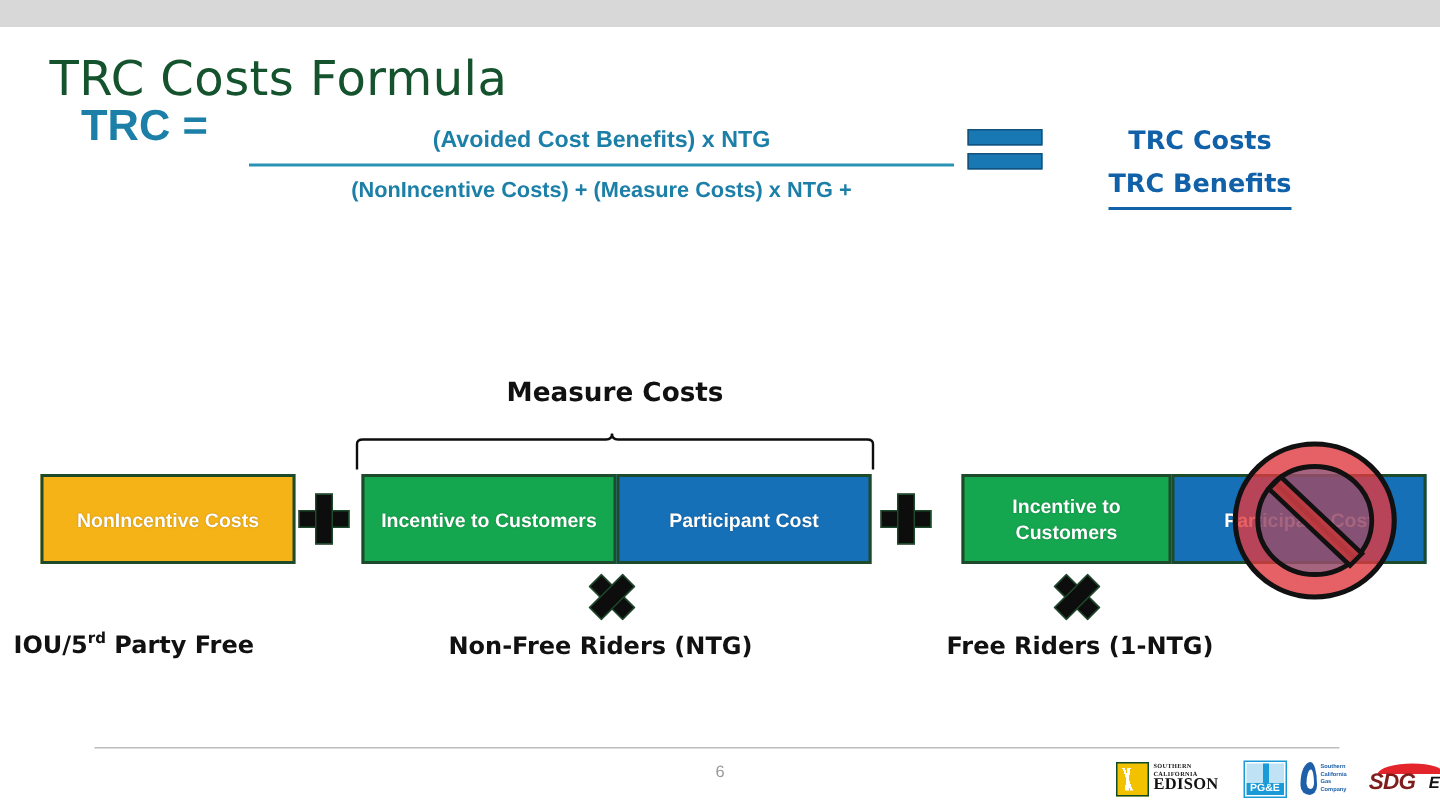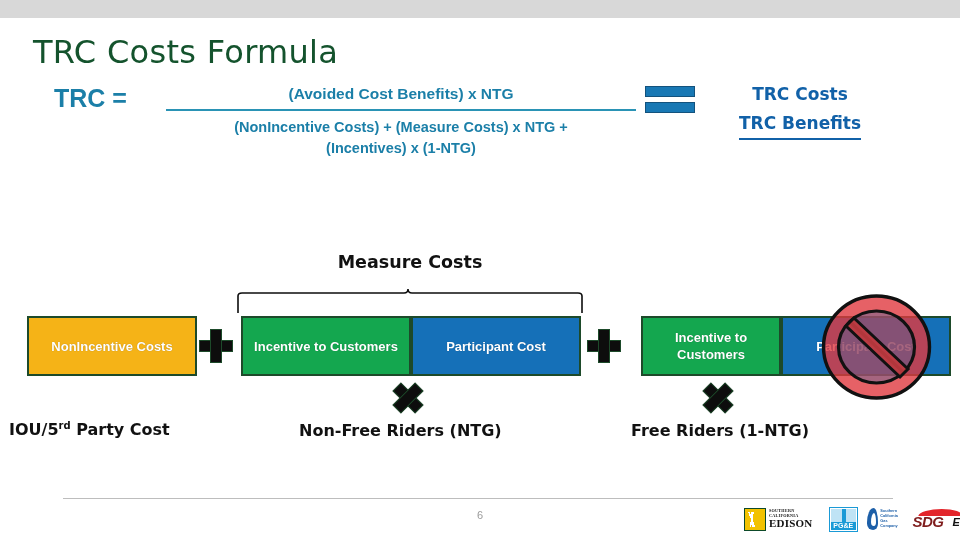--- a/index.html
+++ b/index.html
@@ -12,23 +12,23 @@
   
   .title{
     position:absolute;left:33px;top:33px;
     font-family:"DejaVu Sans", sans-serif;
     font-size:32px;font-weight:400;color:#14532d;letter-spacing:0.3px;
     white-space:nowrap;
   }
 
   
   .trc-eq{
-    position:absolute;left:54px;top:84px;
+    position:absolute;left:54px;top:68px;
     font-family:"Liberation Sans", sans-serif;
-    font-size:25px;font-weight:bold;color:#1b7fa8;white-space:nowrap;
+    font-size:29px;font-weight:bold;color:#1b7fa8;white-space:nowrap;
   }
   .fraction{position:absolute;left:166px;top:84px;width:470px;text-align:center;}
   .frac-num{
     font-size:15.5px;font-weight:bold;color:#1b7fa8;line-height:20px;white-space:nowrap;
   }
   .frac-bar{height:2px;background:#2a93b5;margin:5px 0 6px 0;width:100%;}
   .frac-den{
     font-size:14.5px;font-weight:bold;color:#1b7fa8;line-height:21px;
   }
 
@@ -144,21 +144,20 @@
 
 <div class="title">TRC Costs Formula</div>
 
 <div class="trc-eq">TRC =</div>
 
 <div class="fraction">
   <div class="frac-num">(Avoided Cost Benefits) x NTG</div>
   <div class="frac-bar"></div>
   <div class="frac-den">
     <div>(NonIncentive Costs)  +  (Measure Costs) x NTG  +</div>
-    <div>(Incentives) x (1-NTG)</div>
   </div>
 </div>
 
 <div class="eq-sign">
   <div class="eq-bar"></div>
   <div class="eq-bar"></div>
 </div>
 
 <div class="ratio">
   <div>TRC Costs</div>
@@ -199,21 +198,21 @@
 <div class="noentry">
   <svg viewBox="0 0 113 108" width="113" height="108">
     <ellipse cx="56.5" cy="54" rx="53" ry="51" fill="#e03a40" fill-opacity="0.80" stroke="#111" stroke-width="3.4"></ellipse>
     <ellipse cx="56.5" cy="54" rx="38" ry="36" fill="#1570b8" fill-opacity="0.30" stroke="#111" stroke-width="3.2"></ellipse>
     <line x1="29" y1="28" x2="84" y2="80" stroke="#111" stroke-width="3.2"></line>
     <line x1="23" y1="35" x2="90" y2="73" stroke="none"></line>
     <polygon points="26,33 34,25 88,76 80,84" fill="#c0393f" fill-opacity="0.92" stroke="#111" stroke-width="3"></polygon>
   </svg>
 </div>
 
-<div class="foot-label fl-1"><span>IOU/5</span><span class="sup">rd</span><span> Party Cost</span></div>
+<div class="foot-label fl-1"><span>IOU/5</span><span class="sup">rd</span><span> Party Free</span></div>
 <div class="foot-label fl-2">Non-Free Riders (NTG)</div>
 <div class="foot-label fl-3">Free Riders (1-NTG)</div>
 
 <div class="foot-rule"></div>
 <div class="pagenum">6</div>
 
 <div class="logos">
 
   <div class="lg-sce">
     <div class="sce-mark"></div>

